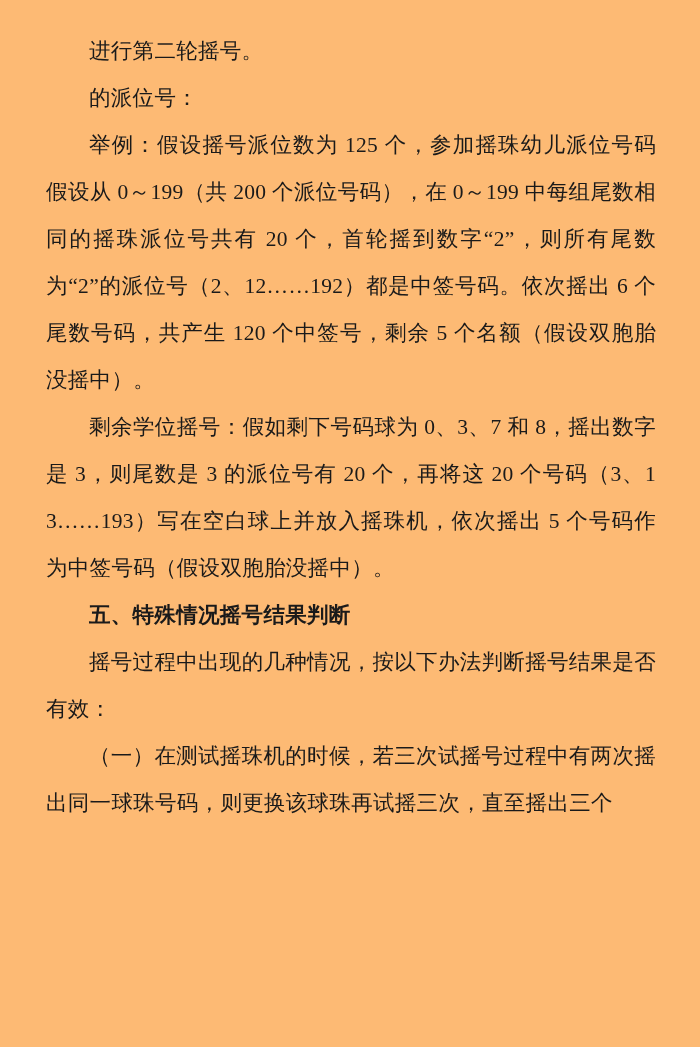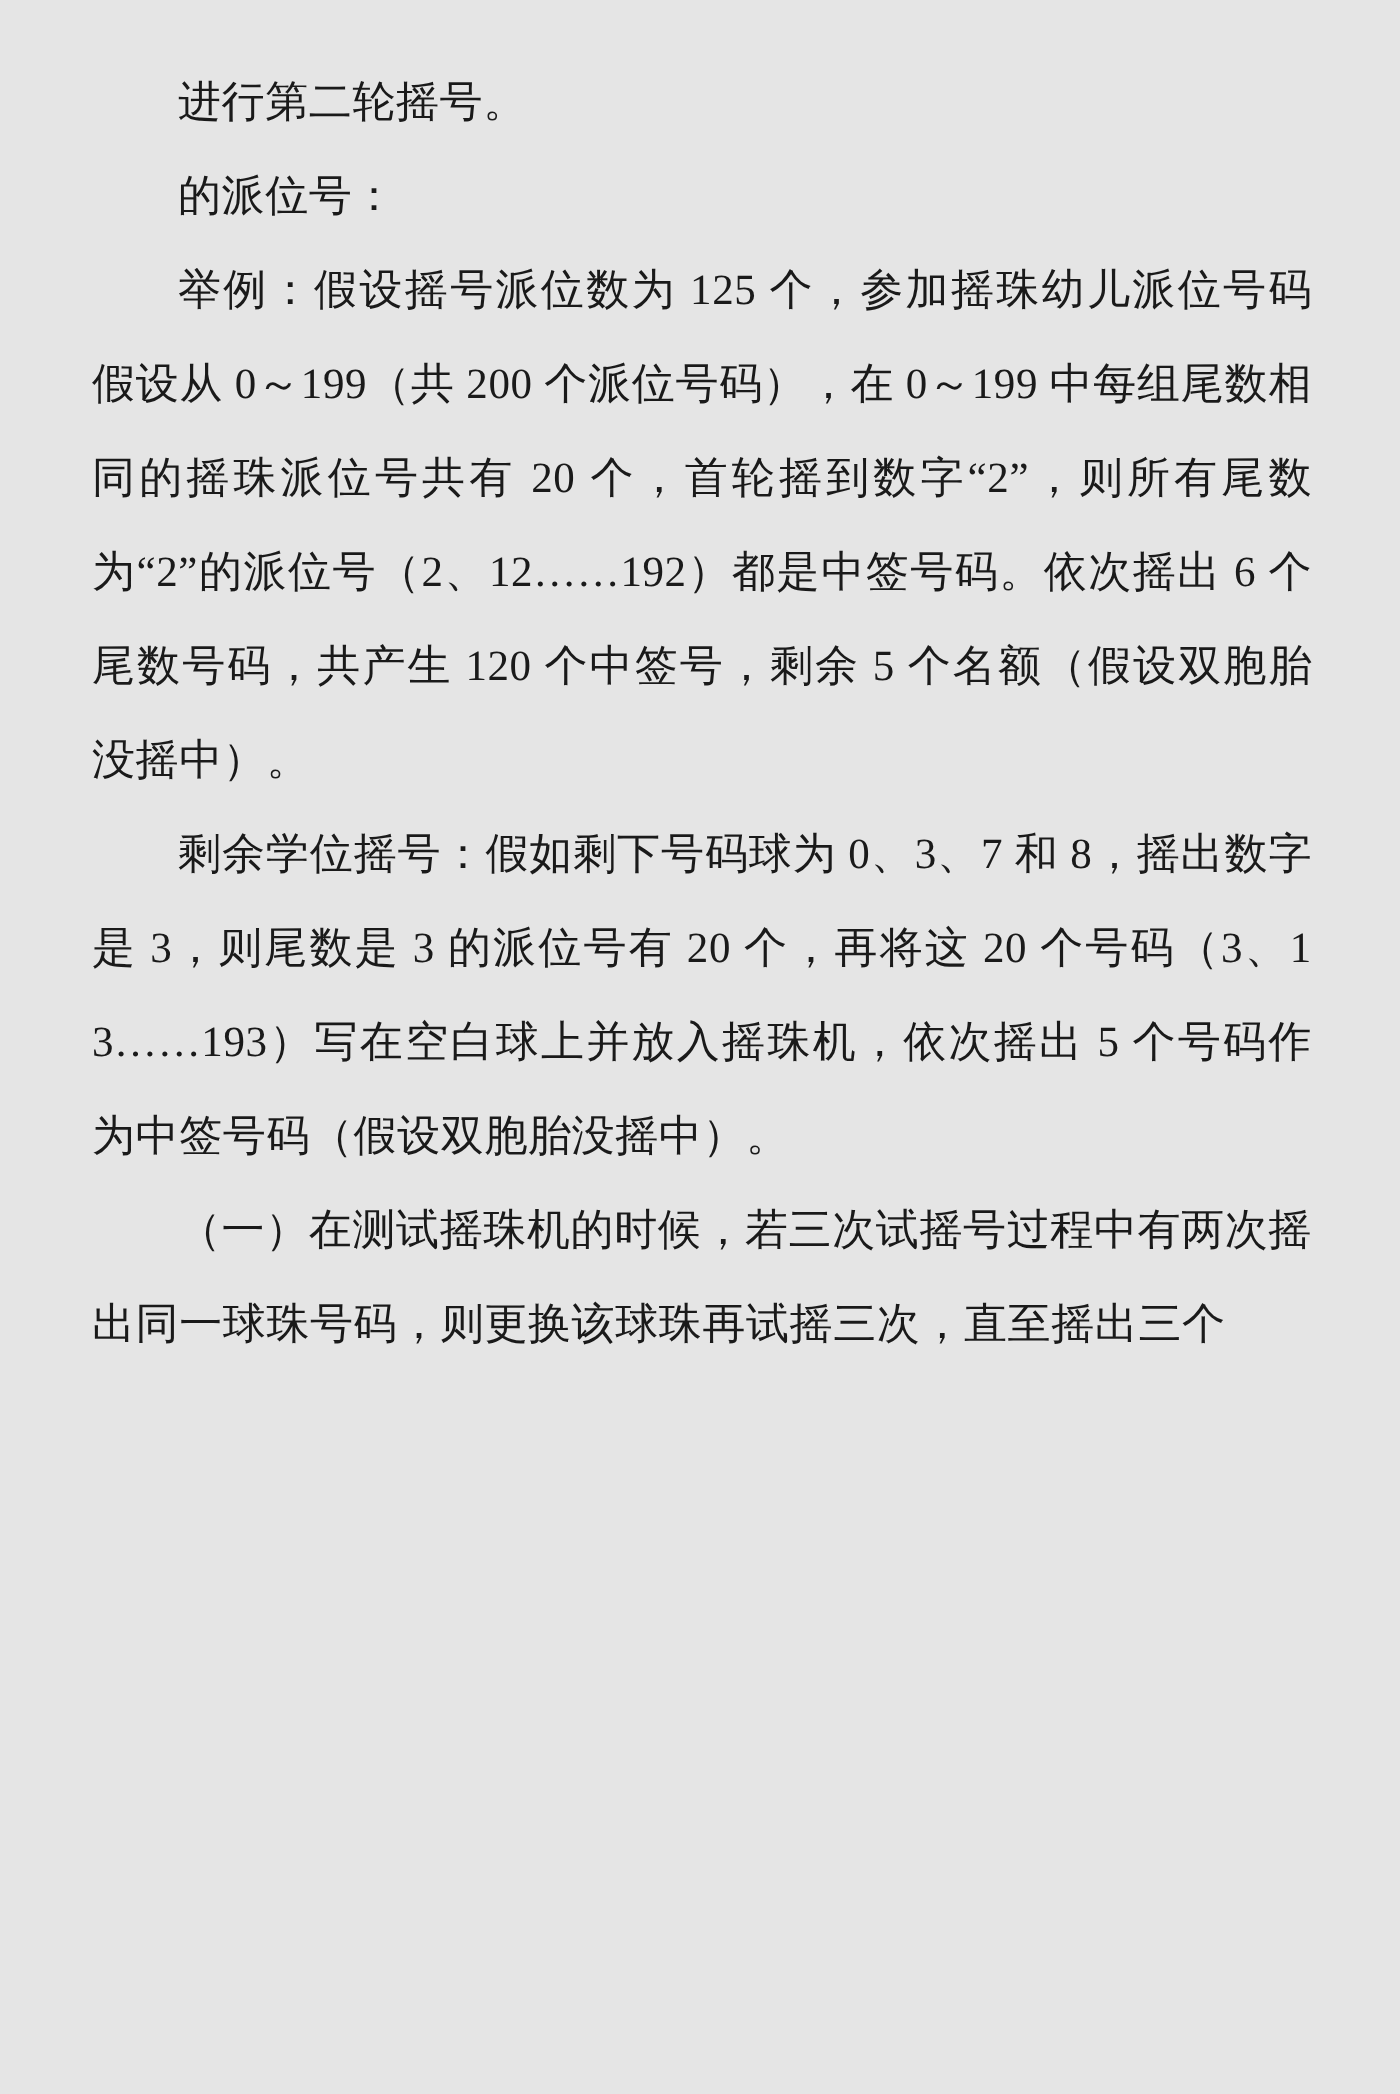--- a/index.html
+++ b/index.html
@@ -13,21 +13,21 @@
     font-family: "Liberation Serif", "DejaVu Serif", serif;
     color: #1a1a1a;
     overflow: hidden;
   }
   .page {
     position: relative;
     width: 700px;
     height: 1047px;
     box-sizing: border-box;
     padding: 28px 44px 24px 46px;
-    background: #e5e5e5;
+    background: #fdba74;
   }
   .doc-body {
     font-size: 21.5px;
     line-height: 47px;
     letter-spacing: 0.3px;
     text-align: justify;
     text-justify: inter-ideograph;
   }
   p {
     margin: 0;
@@ -43,15 +43,17 @@
 </style>
 </head>
 <body>
 
 <div class="page">
   <div class="doc-body">
     <p class="body">进行第二轮摇号。</p>
     <p class="body">的派位号：</p>
     <p class="body">举例：假设摇号派位数为 125 个，参加摇珠幼儿派位号码假设从 0～199（共 200 个派位号码），在 0～199 中每组尾数相同的摇珠派位号共有 20 个，首轮摇到数字“2”，则所有尾数为“2”的派位号（2、12……192）都是中签号码。依次摇出 6 个尾数号码，共产生 120 个中签号，剩余 5 个名额（假设双胞胎没摇中）。</p>
     <p class="body">剩余学位摇号：假如剩下号码球为 0、3、7 和 8，摇出数字是 3，则尾数是 3 的派位号有 20 个，再将这 20 个号码（3、13……193）写在空白球上并放入摇珠机，依次摇出 5 个号码作为中签号码（假设双胞胎没摇中）。</p>
+    <p class="heading">五、特殊情况摇号结果判断</p>
+    <p class="body">摇号过程中出现的几种情况，按以下办法判断摇号结果是否有效：</p>
     <p class="body">（一）在测试摇珠机的时候，若三次试摇号过程中有两次摇出同一球珠号码，则更换该球珠再试摇三次，直至摇出三个</p>
   </div>
 </div>
 
 </body></html>

